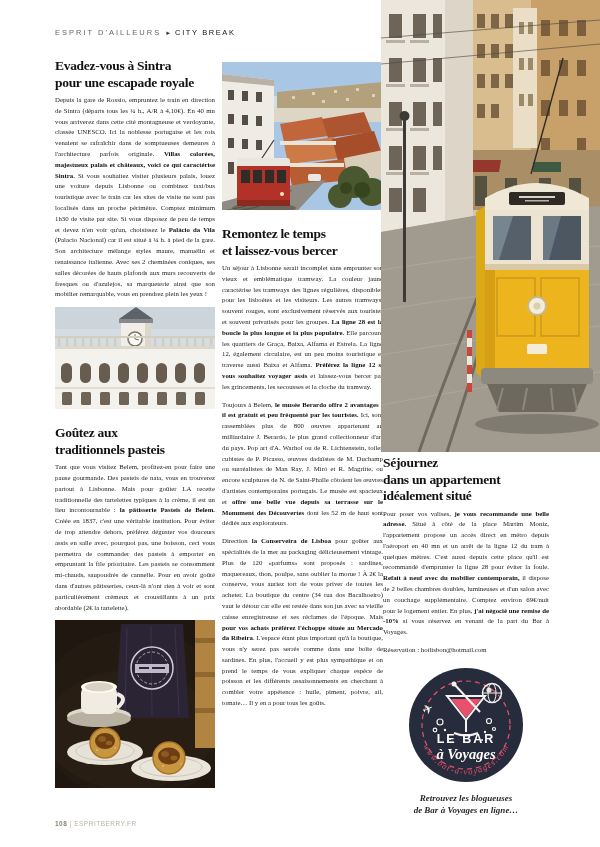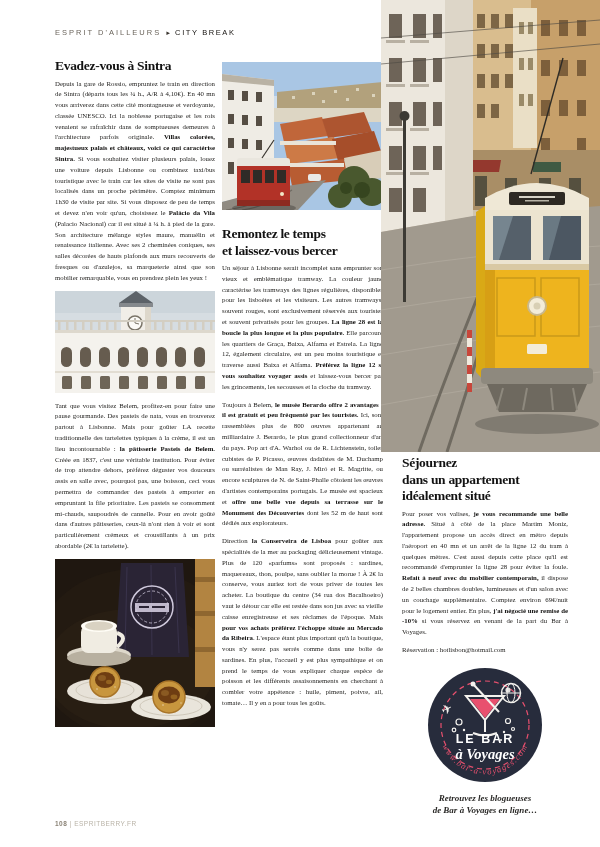--- a/index.html
+++ b/index.html
@@ -7,21 +7,21 @@
         font-family:"Liberation Serif",serif;color:#1c1c1c;}
   
   .kicker{position:absolute;left:55px;top:28px;font-family:"Liberation Sans",sans-serif;
           font-size:7.5px;letter-spacing:2px;color:#6b655c;}
   .kicker .arrow{color:#3a352f;font-size:6px;margin:0 4px;letter-spacing:0;}
   .kicker .strong{color:#15120f;font-weight:normal;letter-spacing:1.6px;}
   
   .col{position:absolute;}
   .col-left{left:55px;top:58px;width:160px;}
   .col-mid{left:222px;top:62px;width:161px;}
-  .col-right{left:402px;top:455px;width:166px;}
+  .col-right{left:383px;top:455px;width:166px;}
   h2.article-title{margin:16px 0 4px;font-size:13.5px;line-height:16.5px;color:#121212;
        letter-spacing:-0.3px;font-weight:bold;}
   .col-left h2.article-title:first-child, .col-right h2.article-title:first-child{margin-top:0;}
   p.body{margin:0 0 7px;font-size:6.8px;line-height:10.8px;text-align:justify;color:#1e1d1b;}
   p.body b{color:#121110;}
   .reservation{margin:0;font-size:6.8px;line-height:10.8px;color:#1e1d1b;}
   figure.photo{margin:0 0 8px;line-height:0;}
   .col-mid figure.photo{margin-bottom:13px;}
   
   .hero-wrap{position:absolute;left:381px;top:0;width:219px;height:452px;line-height:0;}
@@ -37,21 +37,21 @@
 </head>
 <body>
 
 <div class="page">
 
   <div class="kicker">
     <span>ESPRIT D'AILLEURS</span><span class="arrow">►</span><span class="strong">CITY BREAK</span>
   </div>
 
   <section class="col col-left">
-    <h2 class="article-title"><span>Evadez-vous à Sintra</span><br></h2>
+    <h2 class="article-title"><span>Evadez-vous à Sintra</span><br><span>pour une escapade royale</span></h2>
     <p class="body"><span>Depuis la gare de Rossio, empruntez le train en direction de Sintra (départs tous les ¼ h., A/R à 4,10€). En 40 mn vous arriverez dans cette cité montagneuse et verdoyante, classée UNESCO. Ici la noblesse portugaise et les rois venaient se rafraîchir dans de somptueuses demeures à l'architecture parfois originale. </span><b>Villas colorées, majestueux palais et châteaux, voici ce qui caractérise Sintra.</b><span> Si vous souhaitez visiter plusieurs palais, louez une voiture depuis Lisbonne ou combinez taxi/bus touristique avec le train car les sites de visite ne sont pas localisés dans un proche périmètre. Comptez minimum 1h30 de visite par site. Si vous disposez de peu de temps et devez n'en voir qu'un, choisissez le </span><b>Palácio da Vila</b><span> (Palacio Nacional) car il est situé à ¼ h. à pied de la gare. Son architecture mélange styles maure, manuélin et renaissance italienne. Avec ses 2 cheminées coniques, ses salles décorées de hauts plafonds aux murs recouverts de fresques ou d'azulejos, sa marqueterie ainsi que son mobilier remarquable, vous en prendrez plein les yeux !</span></p>
 
     <figure class="photo">
       <svg width="160" height="102" viewBox="0 0 160 102">
         <rect width="160" height="102" fill="#d6dde2"></rect>
         <rect y="0" width="160" height="22" fill="#ccd5db"></rect>
 
         <polygon points="64,12 98,12 81,0" fill="#5c6268"></polygon>
         <rect x="64" y="12" width="34" height="4" fill="#85898d"></rect>
         <rect x="66" y="16" width="30" height="38" fill="#f1eee8"></rect>
@@ -101,20 +101,21 @@
             <rect x="45" y="85" width="10" height="13" rx="1.5"></rect>
             <rect x="64" y="85" width="10" height="13" rx="1.5"></rect>
             <rect x="83" y="85" width="10" height="13" rx="1.5"></rect>
             <rect x="102" y="85" width="10" height="13" rx="1.5"></rect>
             <rect x="121" y="85" width="10" height="13" rx="1.5"></rect>
             <rect x="140" y="85" width="10" height="13" rx="1.5"></rect>
         </g>
       </svg>
     </figure>
 
+    <h2 class="article-title"><span>Goûtez aux</span><br><span>traditionnels pasteis</span></h2>
     <p class="body"><span>Tant que vous visitez Belem, profitez-en pour faire une pause gourmande. Des pasteis de nata, vous en trouverez partout à Lisbonne. Mais pour goûter LA recette traditionnelle des tartelettes typiques à la crème, il est un lieu incontournable : </span><b>la pâtisserie Pasteis de Belem.</b><span> Créée en 1837, c'est une véritable institution. Pour éviter de trop attendre dehors, préférez déguster vos douceurs assis en salle avec, pourquoi pas, une boisson, ceci vous permettra de commander des pasteis à emporter en empruntant la file prioritaire. Les pasteis se consomment mi-chauds, saupoudrés de cannelle. Pour en avoir goûté dans d'autres pâtisseries, ceux-là n'ont rien à voir et sont particulièrement crémeux et croustillants à un prix abordable (2€ la tartelette).</span></p>
 
     <figure class="photo">
       <svg width="160" height="168" viewBox="0 0 160 168">
         <rect width="160" height="168" fill="#1f1710"></rect>
         <ellipse cx="80" cy="95" rx="100" ry="85" fill="#33261735"></ellipse>
         <ellipse cx="75" cy="110" rx="85" ry="60" fill="#3a2b1a44"></ellipse>
 
         <rect x="140" y="0" width="20" height="128" fill="#b28441"></rect>
         <rect x="140" y="18" width="20" height="5" fill="#8f6730"></rect>

